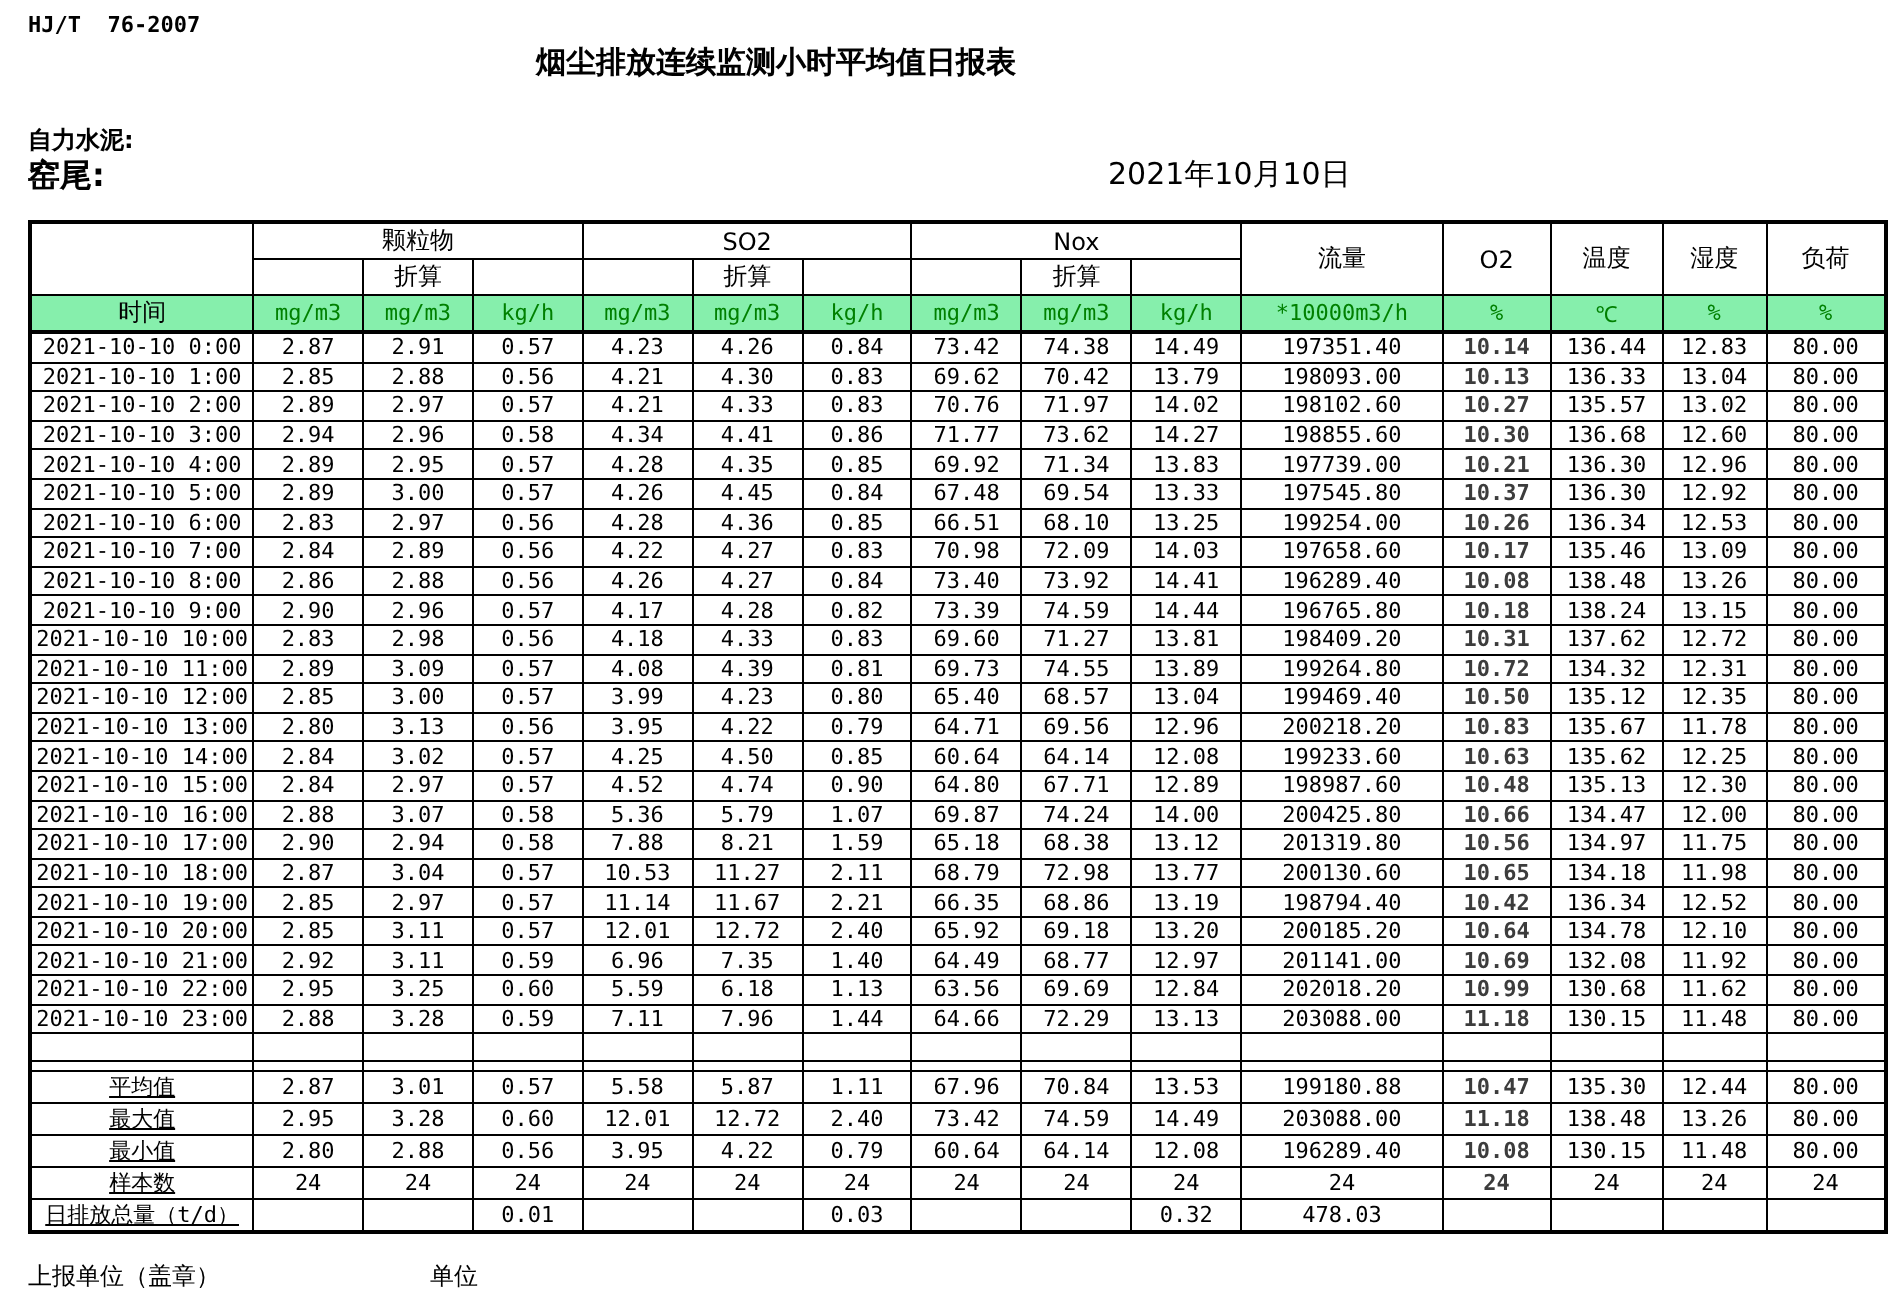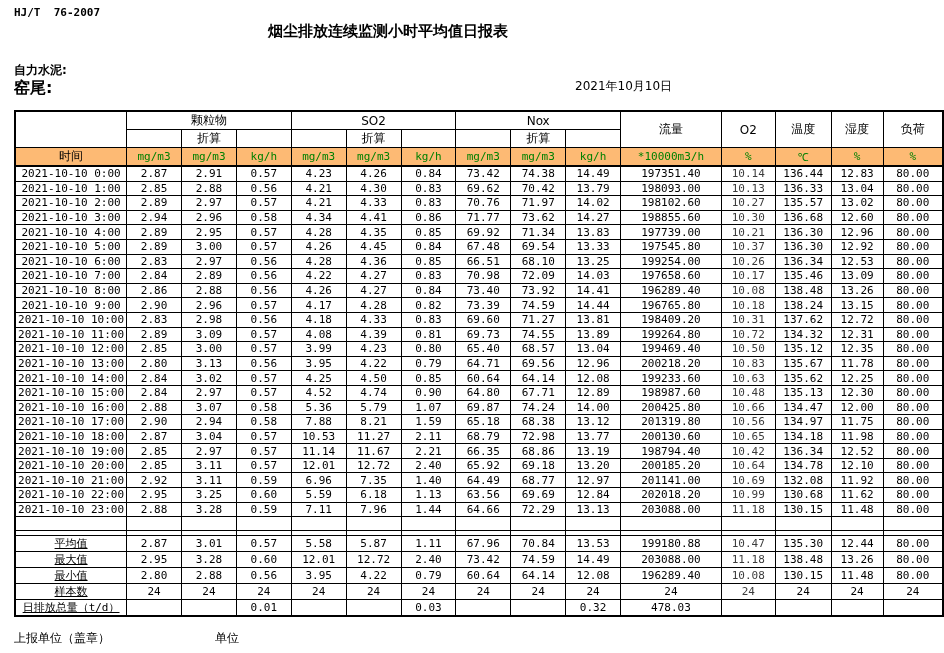--- a/index.html
+++ b/index.html
@@ -6,42 +6,42 @@
   body{
     width:944px;height:653px;background:#ffffff;overflow:hidden;
     font-family:"DejaVu Sans", sans-serif;color:#000;
   }
   .sheet{position:relative;width:944px;height:568px;}
   .abs{position:absolute;white-space:pre;}
   .standard{left:14px;top:6px;font-size:11px;font-weight:bold;font-family:"DejaVu Sans Mono", monospace;}
   .title{left:0;top:22px;width:690px;text-align:center;font-size:15px;font-weight:bold;white-space:nowrap;margin-left:43px;}
   .company{left:14px;top:62px;font-size:12px;font-weight:bold;}
   .location{left:14px;top:78px;font-size:16px;font-weight:bold;}
-  .date{left:575px;top:78px;font-size:12px;}
+  .date{left:554px;top:78px;font-size:15px;}
   .foot1{left:14px;top:612px;font-size:12px;}
   .foot2{left:14px;top:630px;font-size:12px;}
   .foot3{left:215px;top:630px;font-size:12px;}
 
   table.report{
     position:absolute;left:14px;top:110px;
     border-collapse:collapse;table-layout:fixed;
   }
   table.report td{
     border:1px solid #000;
     padding:0;height:13.6px;
     text-align:center;vertical-align:middle;
     font-size:11px;font-family:"DejaVu Sans Mono", monospace;
     overflow:hidden;
   }
   table.report{border:2px solid #000;}
   tr.h1 td, tr.h2 td{height:13px;font-size:12px;font-family:"DejaVu Sans", sans-serif;}
-  tr.h3 td{height:15px;background:#fdba74;border-bottom:2px solid #000;}
+  tr.h3 td{height:15px;background:#86efac;border-bottom:2px solid #000;}
   tr.h3 td.time-h{font-size:12px;font-family:"DejaVu Sans", sans-serif;color:#000;}
   td.unit{color:#008000;font-size:11px;}
-  td.o2{color:#3c3c3c;font-family:"DejaVu Sans", sans-serif;}
+  td.o2{color:#3c3c3c;font-family:"DejaVu Sans", sans-serif;font-weight:bold;}
   tr.blank1 td{height:13px;}
   tr.blank2 td{height:4px;}
   td.sum-label{font-size:12px;font-family:"DejaVu Sans", sans-serif;text-decoration:underline;}
   td.left-label{text-align:left;}
 </style>
 </head>
 <body>
 
 <div class="sheet">
 

